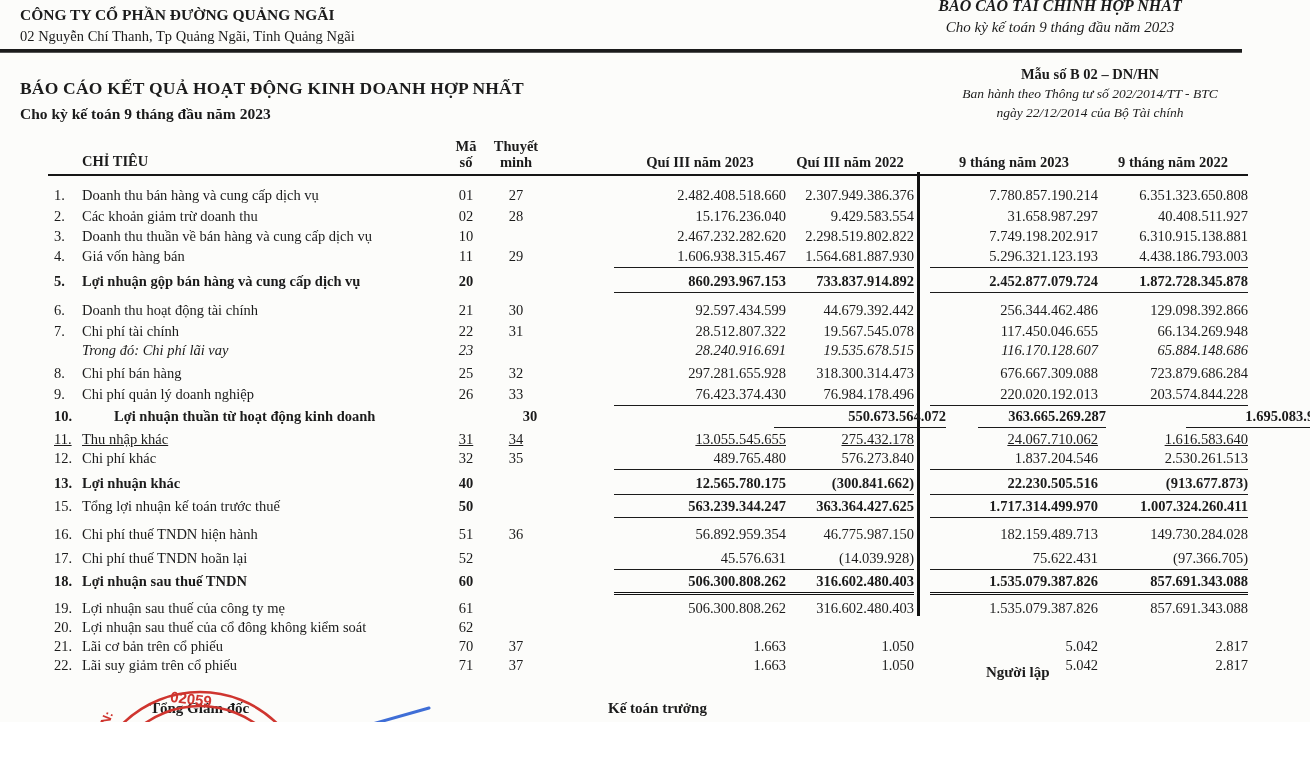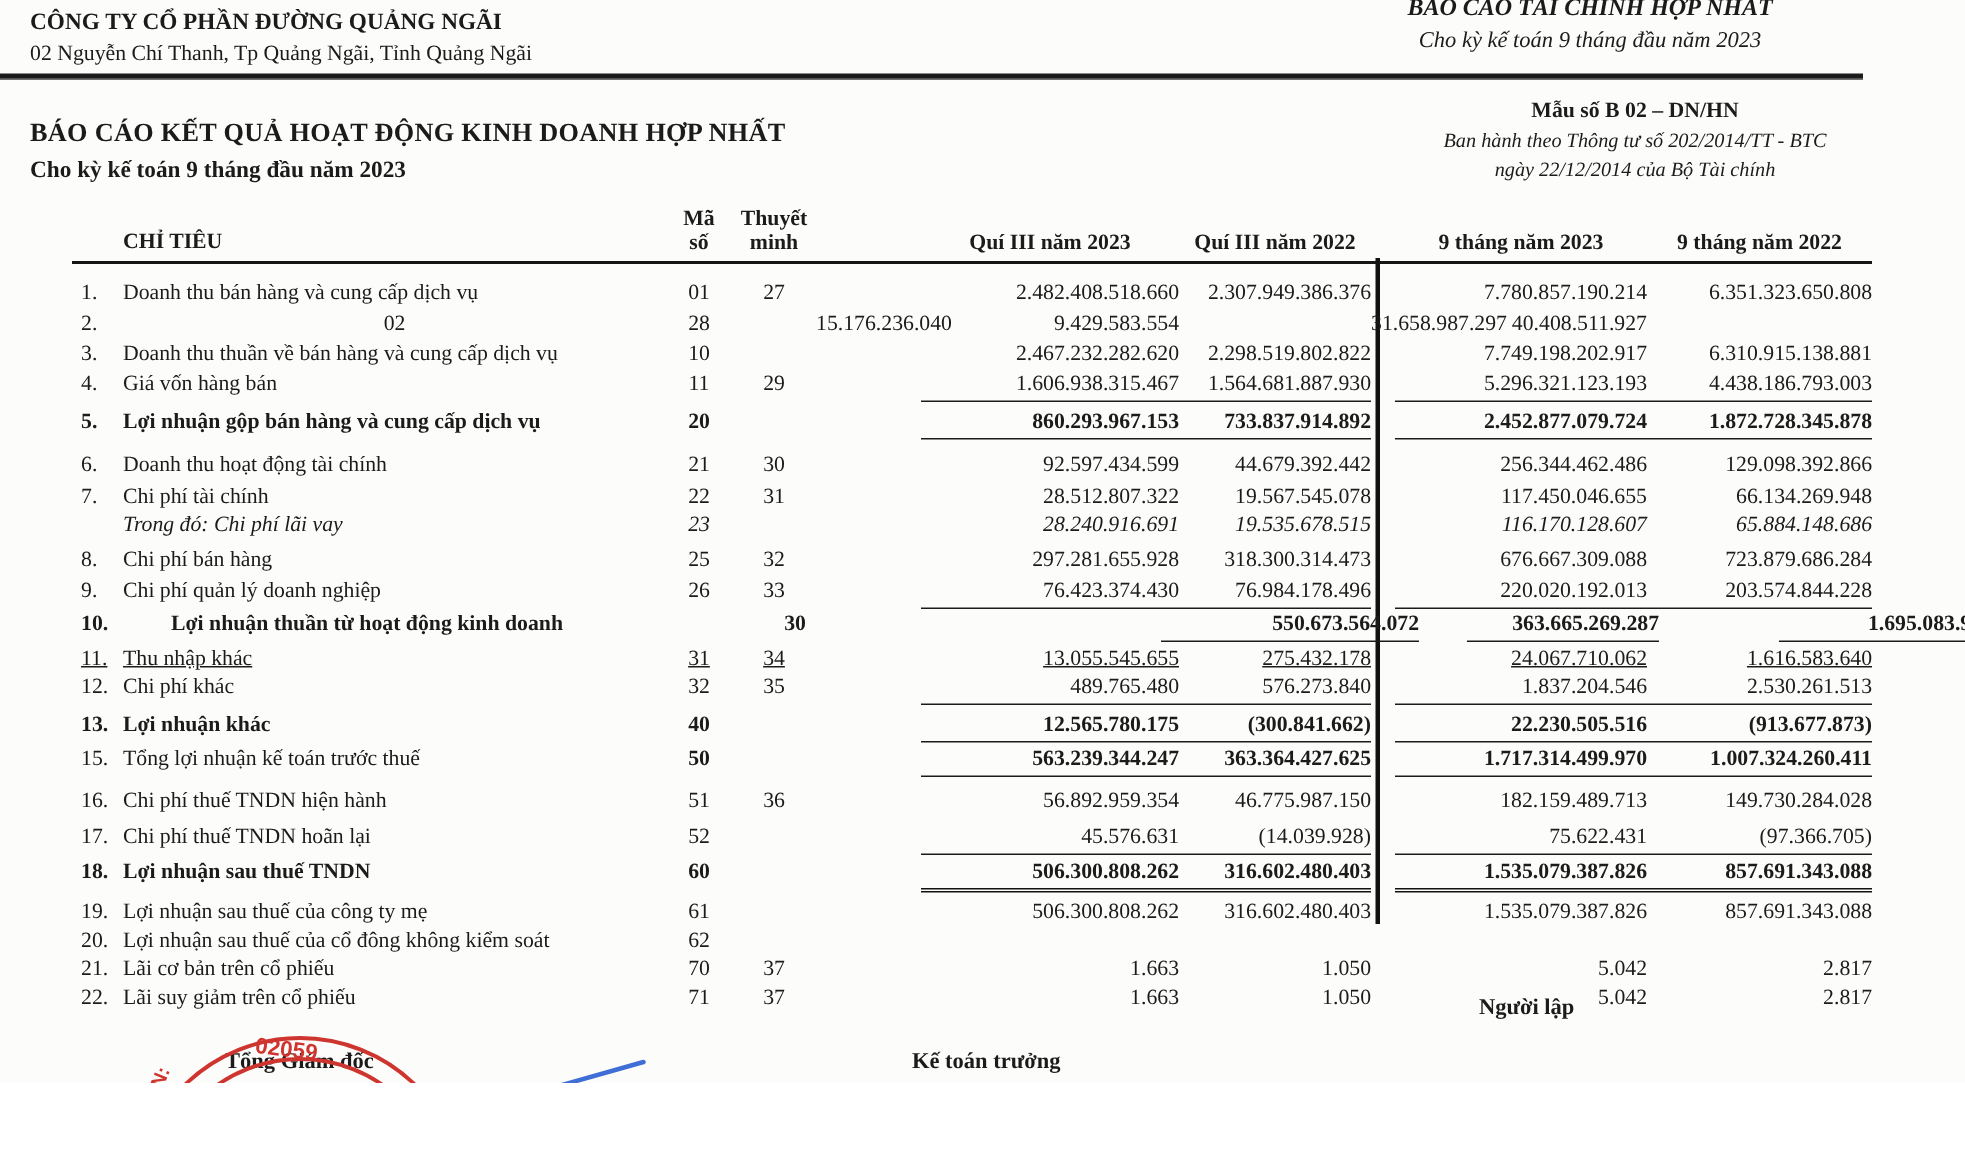--- a/index.html
+++ b/index.html
@@ -83,20 +83,21 @@
         <div class="cell-note">27</div>
         <div></div>
         <div class="val">2.482.408.518.660</div>
         <div class="val">2.307.949.386.376</div>
         <div></div>
         <div class="val">7.780.857.190.214</div>
         <div class="val">6.351.323.650.808</div>
       </div>
       <div class="grid row" style="margin-top: 2px;">
         <div class="cell-no">2.</div>
+        <div class="cell-label">Các khoản giảm trừ doanh thu</div>
         <div class="cell-code">02</div>
         <div class="cell-note">28</div>
         <div></div>
         <div class="val">15.176.236.040</div>
         <div class="val">9.429.583.554</div>
         <div></div>
         <div class="val">31.658.987.297</div>
         <div class="val">40.408.511.927</div>
       </div>
       <div class="grid row" style="margin-top: 1px;">

